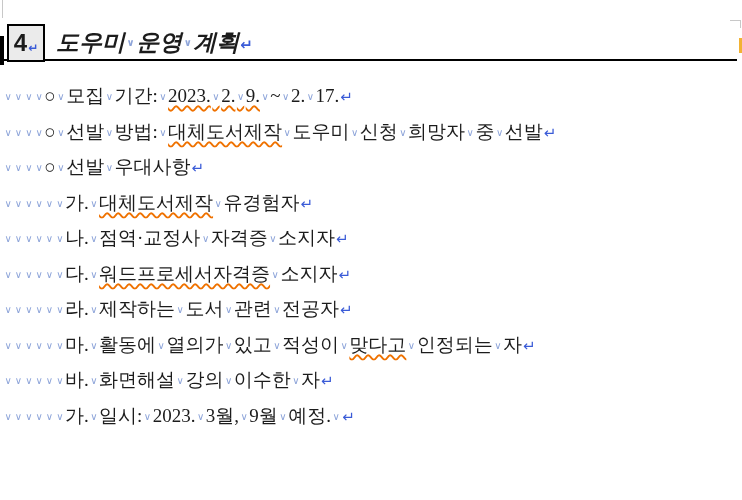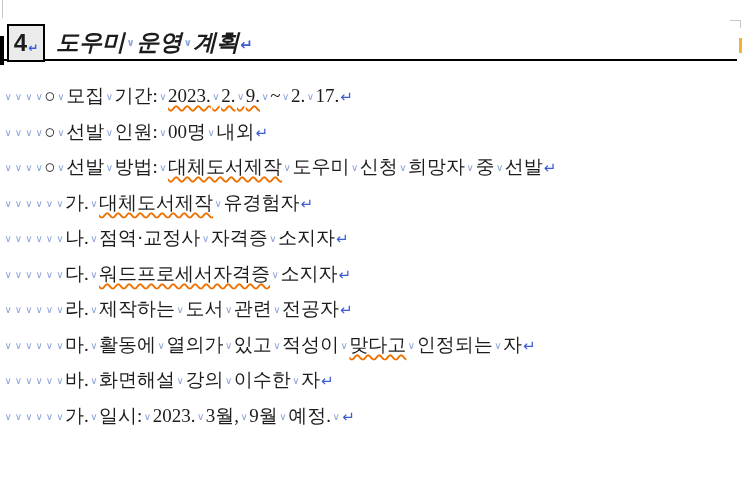--- a/index.html
+++ b/index.html
@@ -66,22 +66,22 @@
 
   <div class="numbox">
     <span>4</span>
     <span class="pm">↵</span>
   </div>
 
   <div class="title">도우미<span class="sp">∨</span>운영<span class="sp">∨</span>계획<span class="pm">↵</span></div>
 
   <div class="body">
       <div class="line"><span class="seg"><span class="sp">∨</span><span class="sp">∨</span><span class="sp">∨</span><span class="sp">∨</span>○<span class="sp">∨</span>모집<span class="sp">∨</span>기간:<span class="sp">∨</span></span><span class="seg wavy">2023.<span class="sp">∨</span>2.<span class="sp">∨</span>9.</span><span class="seg"><span class="sp">∨</span>~<span class="sp">∨</span>2.<span class="sp">∨</span>17.</span><span class="pm">↵</span></div>
-      <div class="line"><span class="seg"><span class="sp">∨</span><span class="sp">∨</span><span class="sp">∨</span><span class="sp">∨</span>○<span class="sp">∨</span>선발<span class="sp">∨</span>인원:<span class="sp">∨</span>00명<span class="sp">∨</span>내외</span><span class="pm">↵</span></div>
       <div class="line"><span class="seg"><span class="sp">∨</span><span class="sp">∨</span><span class="sp">∨</span><span class="sp">∨</span>○<span class="sp">∨</span>선발<span class="sp">∨</span>방법:<span class="sp">∨</span></span><span class="seg wavy">대체도서제작</span><span class="seg"><span class="sp">∨</span>도우미<span class="sp">∨</span>신청<span class="sp">∨</span>희망자<span class="sp">∨</span>중<span class="sp">∨</span>선발</span><span class="pm">↵</span></div>
+      <div class="line"><span class="seg"><span class="sp">∨</span><span class="sp">∨</span><span class="sp">∨</span><span class="sp">∨</span>○<span class="sp">∨</span>선발<span class="sp">∨</span>우대사항</span><span class="pm">↵</span></div>
       <div class="line"><span class="seg"><span class="sp">∨</span><span class="sp">∨</span><span class="sp">∨</span><span class="sp">∨</span><span class="sp">∨</span><span class="sp">∨</span>가.<span class="sp">∨</span></span><span class="seg wavy">대체도서제작</span><span class="seg"><span class="sp">∨</span>유경험자</span><span class="pm">↵</span></div>
       <div class="line"><span class="seg"><span class="sp">∨</span><span class="sp">∨</span><span class="sp">∨</span><span class="sp">∨</span><span class="sp">∨</span><span class="sp">∨</span>나.<span class="sp">∨</span>점역·교정사<span class="sp">∨</span>자격증<span class="sp">∨</span>소지자</span><span class="pm">↵</span></div>
       <div class="line"><span class="seg"><span class="sp">∨</span><span class="sp">∨</span><span class="sp">∨</span><span class="sp">∨</span><span class="sp">∨</span><span class="sp">∨</span>다.<span class="sp">∨</span></span><span class="seg wavy">워드프로세서자격증</span><span class="seg"><span class="sp">∨</span>소지자</span><span class="pm">↵</span></div>
       <div class="line"><span class="seg"><span class="sp">∨</span><span class="sp">∨</span><span class="sp">∨</span><span class="sp">∨</span><span class="sp">∨</span><span class="sp">∨</span>라.<span class="sp">∨</span>제작하는<span class="sp">∨</span>도서<span class="sp">∨</span>관련<span class="sp">∨</span>전공자</span><span class="pm">↵</span></div>
       <div class="line"><span class="seg"><span class="sp">∨</span><span class="sp">∨</span><span class="sp">∨</span><span class="sp">∨</span><span class="sp">∨</span><span class="sp">∨</span>마.<span class="sp">∨</span>활동에<span class="sp">∨</span>열의가<span class="sp">∨</span>있고<span class="sp">∨</span>적성이<span class="sp">∨</span></span><span class="seg wavy">맞다고</span><span class="seg"><span class="sp">∨</span>인정되는<span class="sp">∨</span>자</span><span class="pm">↵</span></div>
       <div class="line"><span class="seg"><span class="sp">∨</span><span class="sp">∨</span><span class="sp">∨</span><span class="sp">∨</span><span class="sp">∨</span><span class="sp">∨</span>바.<span class="sp">∨</span>화면해설<span class="sp">∨</span>강의<span class="sp">∨</span>이수한<span class="sp">∨</span>자</span><span class="pm">↵</span></div>
       <div class="line"><span class="seg"><span class="sp">∨</span><span class="sp">∨</span><span class="sp">∨</span><span class="sp">∨</span><span class="sp">∨</span><span class="sp">∨</span>가.<span class="sp">∨</span>일시:<span class="sp">∨</span>2023.<span class="sp">∨</span>3월,<span class="sp">∨</span>9월<span class="sp">∨</span>예정.<span class="sp">∨</span></span><span class="pm">↵</span></div>
     </div>
 </div>
 

